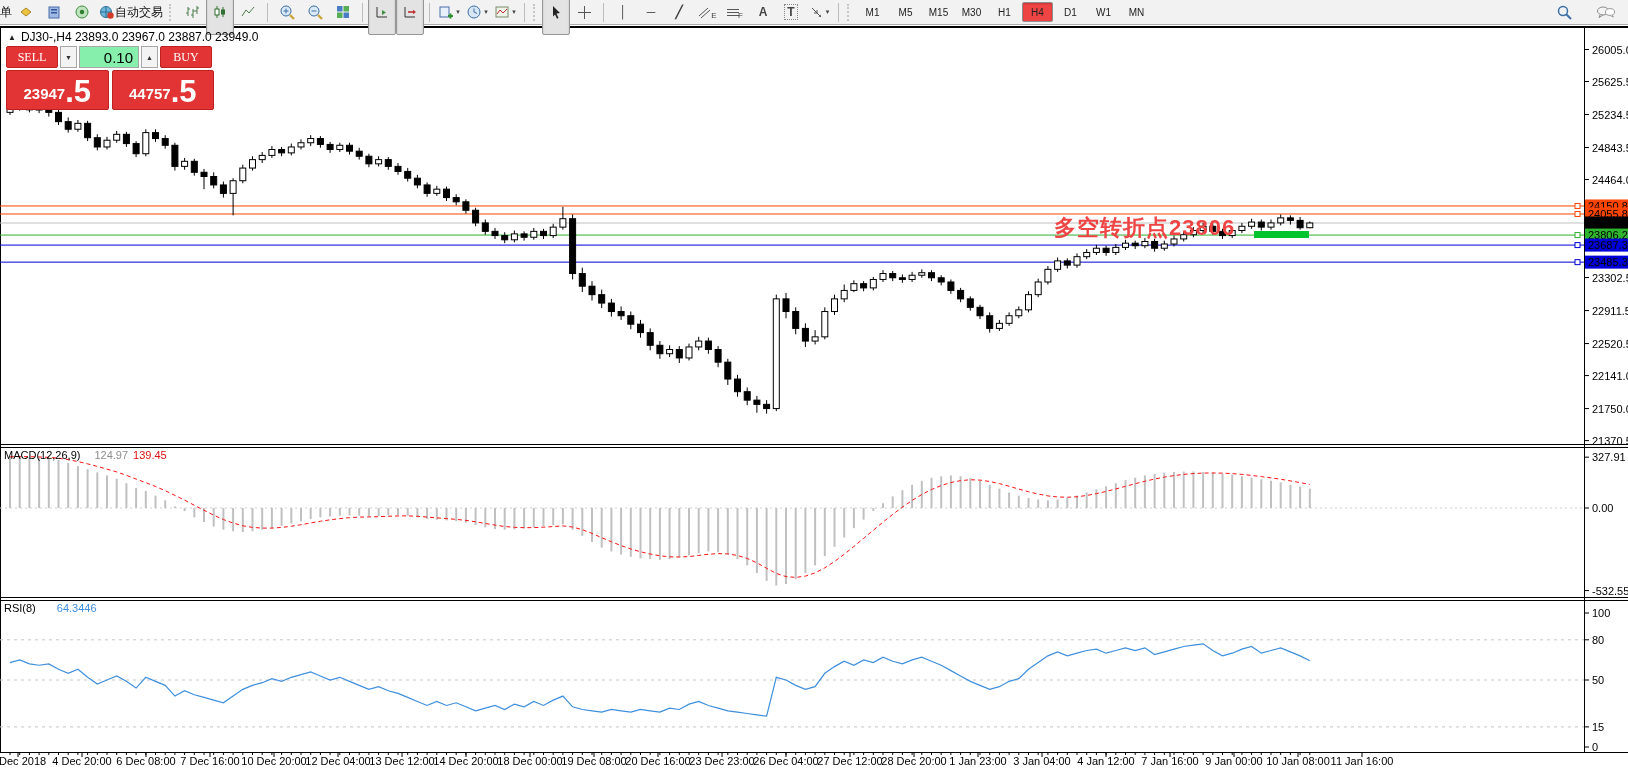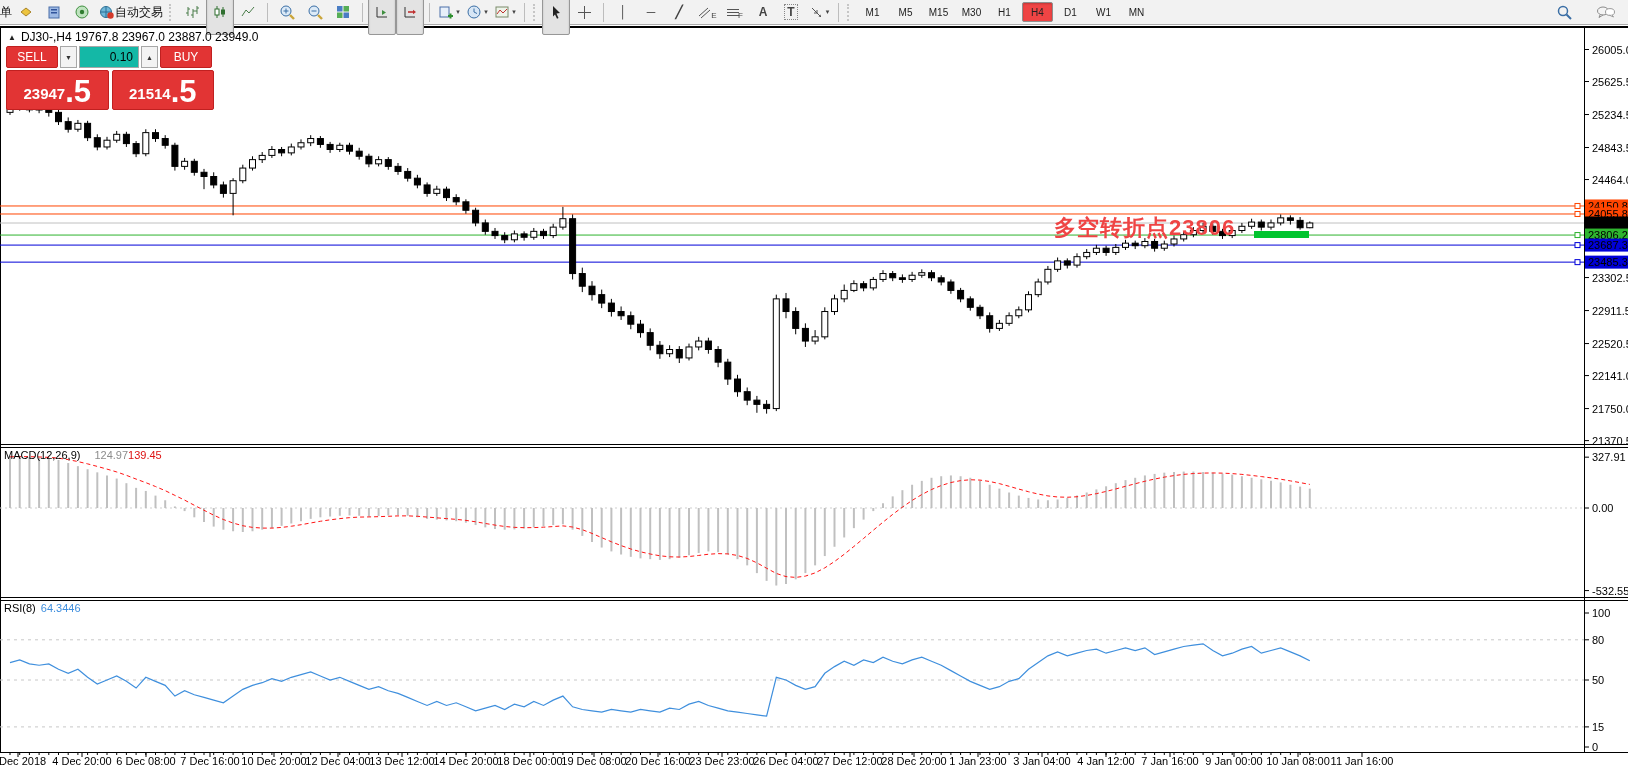--- a/index.html
+++ b/index.html
@@ -27,36 +27,36 @@
   #cv{position:absolute;top:0;left:0;z-index:1;}
   #cv text{font-family:"Liberation Sans",sans-serif;font-size:11px;fill:#000;}
   
   .ovl{position:absolute;z-index:6;}
   #chart-title{top:30px;left:8px;font-size:12px;color:#000;display:flex;align-items:center;gap:5px;}
   #chart-title .arr{font-size:8px;color:#222;}
   
   #trade{top:46px;left:6px;width:208px;}
   #trade .row1{display:flex;height:22px;gap:2px;}
   .redbtn{background:#e23434;color:#fff;font-size:12px;display:flex;align-items:center;justify-content:center;
-    width:52px;border-radius:2px;border:1px solid #c02020;box-sizing:border-box;}
+    width:52px;border-radius:2px;border:1px solid #c02020;box-sizing:border-box;font-family:Liberation Serif, serif;}
   .spinbtn{width:17px;background:#f3f3f3;border:1px solid #a7a7a7;display:flex;align-items:center;
     justify-content:center;font-size:7px;color:#333;box-sizing:border-box;}
-  #lot{width:60px;border:1px solid #a7a7a7;font-size:12px;text-align:right;padding:0 5px;
-    font-family:"Liberation Sans",sans-serif;box-sizing:border-box;background:#14b8a6;}
+  #lot{width:60px;border:1px solid #a7a7a7;font-size:15px;text-align:right;padding:0 5px;
+    font-family:"Liberation Sans",sans-serif;box-sizing:border-box;background:#86efac;}
   #trade .row2{display:flex;gap:3px;margin-top:2px;height:40px;}
   .ptile{background:#e23434;border:1px solid #c02020;color:#fff;flex:1;display:flex;align-items:flex-end;
     justify-content:center;border-radius:2px;padding-bottom:2px;box-sizing:border-box;}
   .ptile .pmain{font-size:15px;font-weight:bold;line-height:26px;margin-top:35px;}
   .ptile .pbig{font-size:31px;font-weight:bold;line-height:31px;}
   
   #macd-label{top:449px;left:4px;font-size:11px;color:#000;}
   #macd-label .v1{color:#8d8d8d;margin-left:14px;}
-  #macd-label .v2{color:#dd1111;}
+  #macd-label .v2{color:#dd1111;margin-left:5px;}
   #rsi-label{top:602px;left:4px;font-size:11px;color:#000;}
-  #rsi-label .v1{color:#3e8ede;margin-left:5px;}
+  #rsi-label .v1{color:#3e8ede;margin-left:21px;}
   
   #annot{top:213px;left:1054px;font-size:22px;font-weight:bold;color:#ef4444;letter-spacing:1px;white-space:nowrap;}
 </style>
 </head>
 <body>
 
 <div id="toolbar">
   <span class="cn">单</span>
   <span class="tbtn">
     <svg class="mini" width="16" height="16">
@@ -898,38 +898,38 @@
     <line x1="1234" y1="752" x2="1234" y2="757" stroke="#000"></line>
     <text x="1234" y="765" text-anchor="middle" fill="#000">9 Jan 00:00</text>
     <line x1="1298" y1="752" x2="1298" y2="757" stroke="#000"></line>
     <text x="1298" y="765" text-anchor="middle" fill="#000">10 Jan 08:00</text>
     <line x1="1362" y1="752" x2="1362" y2="757" stroke="#000"></line>
     <text x="1362" y="765" text-anchor="middle" fill="#000">11 Jan 16:00</text>
   </svg>
 
 <div class="ovl" id="chart-title">
   <span class="arr">▲</span>
-  <span>DJ30-,H4  19767.8 23967.0 23887.0 23949.0</span>
+  <span>DJ30-,H4  23893.0 23967.0 23887.0 23949.0</span>
 </div>
 
 <div class="ovl" id="trade">
   <div class="row1">
     <div class="redbtn">SELL</div>
     <div class="spinbtn">▼</div>
     <input id="lot" value="0.10" style="">
     <div class="spinbtn">▲</div>
     <div class="redbtn">BUY</div>
   </div>
   <div class="row2">
     <div class="ptile">
       <span class="pmain">23947</span>
         <span class="pbig">.5</span>
     </div>
     <div class="ptile">
-      <span class="pmain">21514</span>
+      <span class="pmain">44757</span>
         <span class="pbig">.5</span>
     </div>
   </div>
 </div>
 
 <div class="ovl" id="macd-label">
   <span>MACD(12,26,9)</span><span class="v1">124.97</span><span class="v2">139.45</span>
 </div>
 
 <div class="ovl" id="rsi-label">

